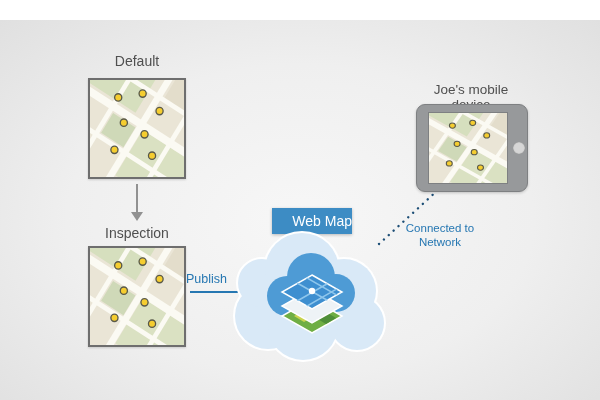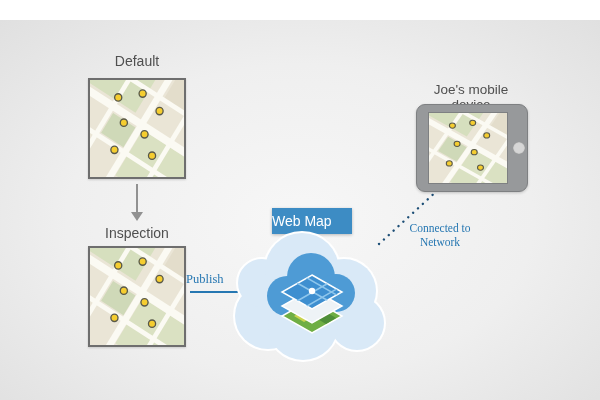--- a/index.html
+++ b/index.html
@@ -8,21 +8,21 @@
     font-family: "Liberation Sans", sans-serif;
     -webkit-font-smoothing: antialiased;
   }
   .stage {
     position: relative; width: 600px; height: 400px; overflow: hidden;
     background: radial-gradient(ellipse at center, #f7f7f7 0%, #efefef 55%, #e0e0e0 100%);
     margin-top: 20px;
   }
   .abs { position: absolute; }
   .lbl { color: #4f4f4f; font-size: 14px; text-align: center; }
-  .blue-txt { color: #2677b2; font-family: Liberation Serif, serif; }
+  .blue-txt { color: #2677b2; }
   .map-frame {
     border: 2px solid #6e6e6e; background: #eae5d6; box-sizing: border-box;
     box-shadow: 0 1px 2px rgba(0,0,0,0.15);
   }
   .map-frame svg { display: block; }
   
   .v-line { width: 2px; background: #919191; }
   .v-head {
     width: 0; height: 0;
     border-left: 6px solid transparent; border-right: 6px solid transparent;
@@ -31,21 +31,21 @@
   
   .h-line { height: 2px; background: #2677b2; }
   .h-head {
     width: 0; height: 0;
     border-top: 6px solid transparent; border-bottom: 6px solid transparent;
     border-left: 9px solid #2677b2;
   }
   .webmap-badge {
     left: 272px; top: 188px; width: 80px; height: 26px;
     background: #3d8cc4; color: #ffffff; font-size: 14px;
-    display: flex; align-items: center; justify-content: flex-start;
+    display: flex; align-items: center; justify-content: flex-end;
     box-shadow: 0 1px 3px rgba(0,0,0,0.25);
   }
   .feature-label {
     left: 238px; top: 309px; width: 80px;
     font-size: 13px; line-height: 1.15; text-align: center;
   }
   .publish-label {
     left: 186px; top: 252px; width: 60px;
     font-size: 12.5px; text-align: left;
   }

